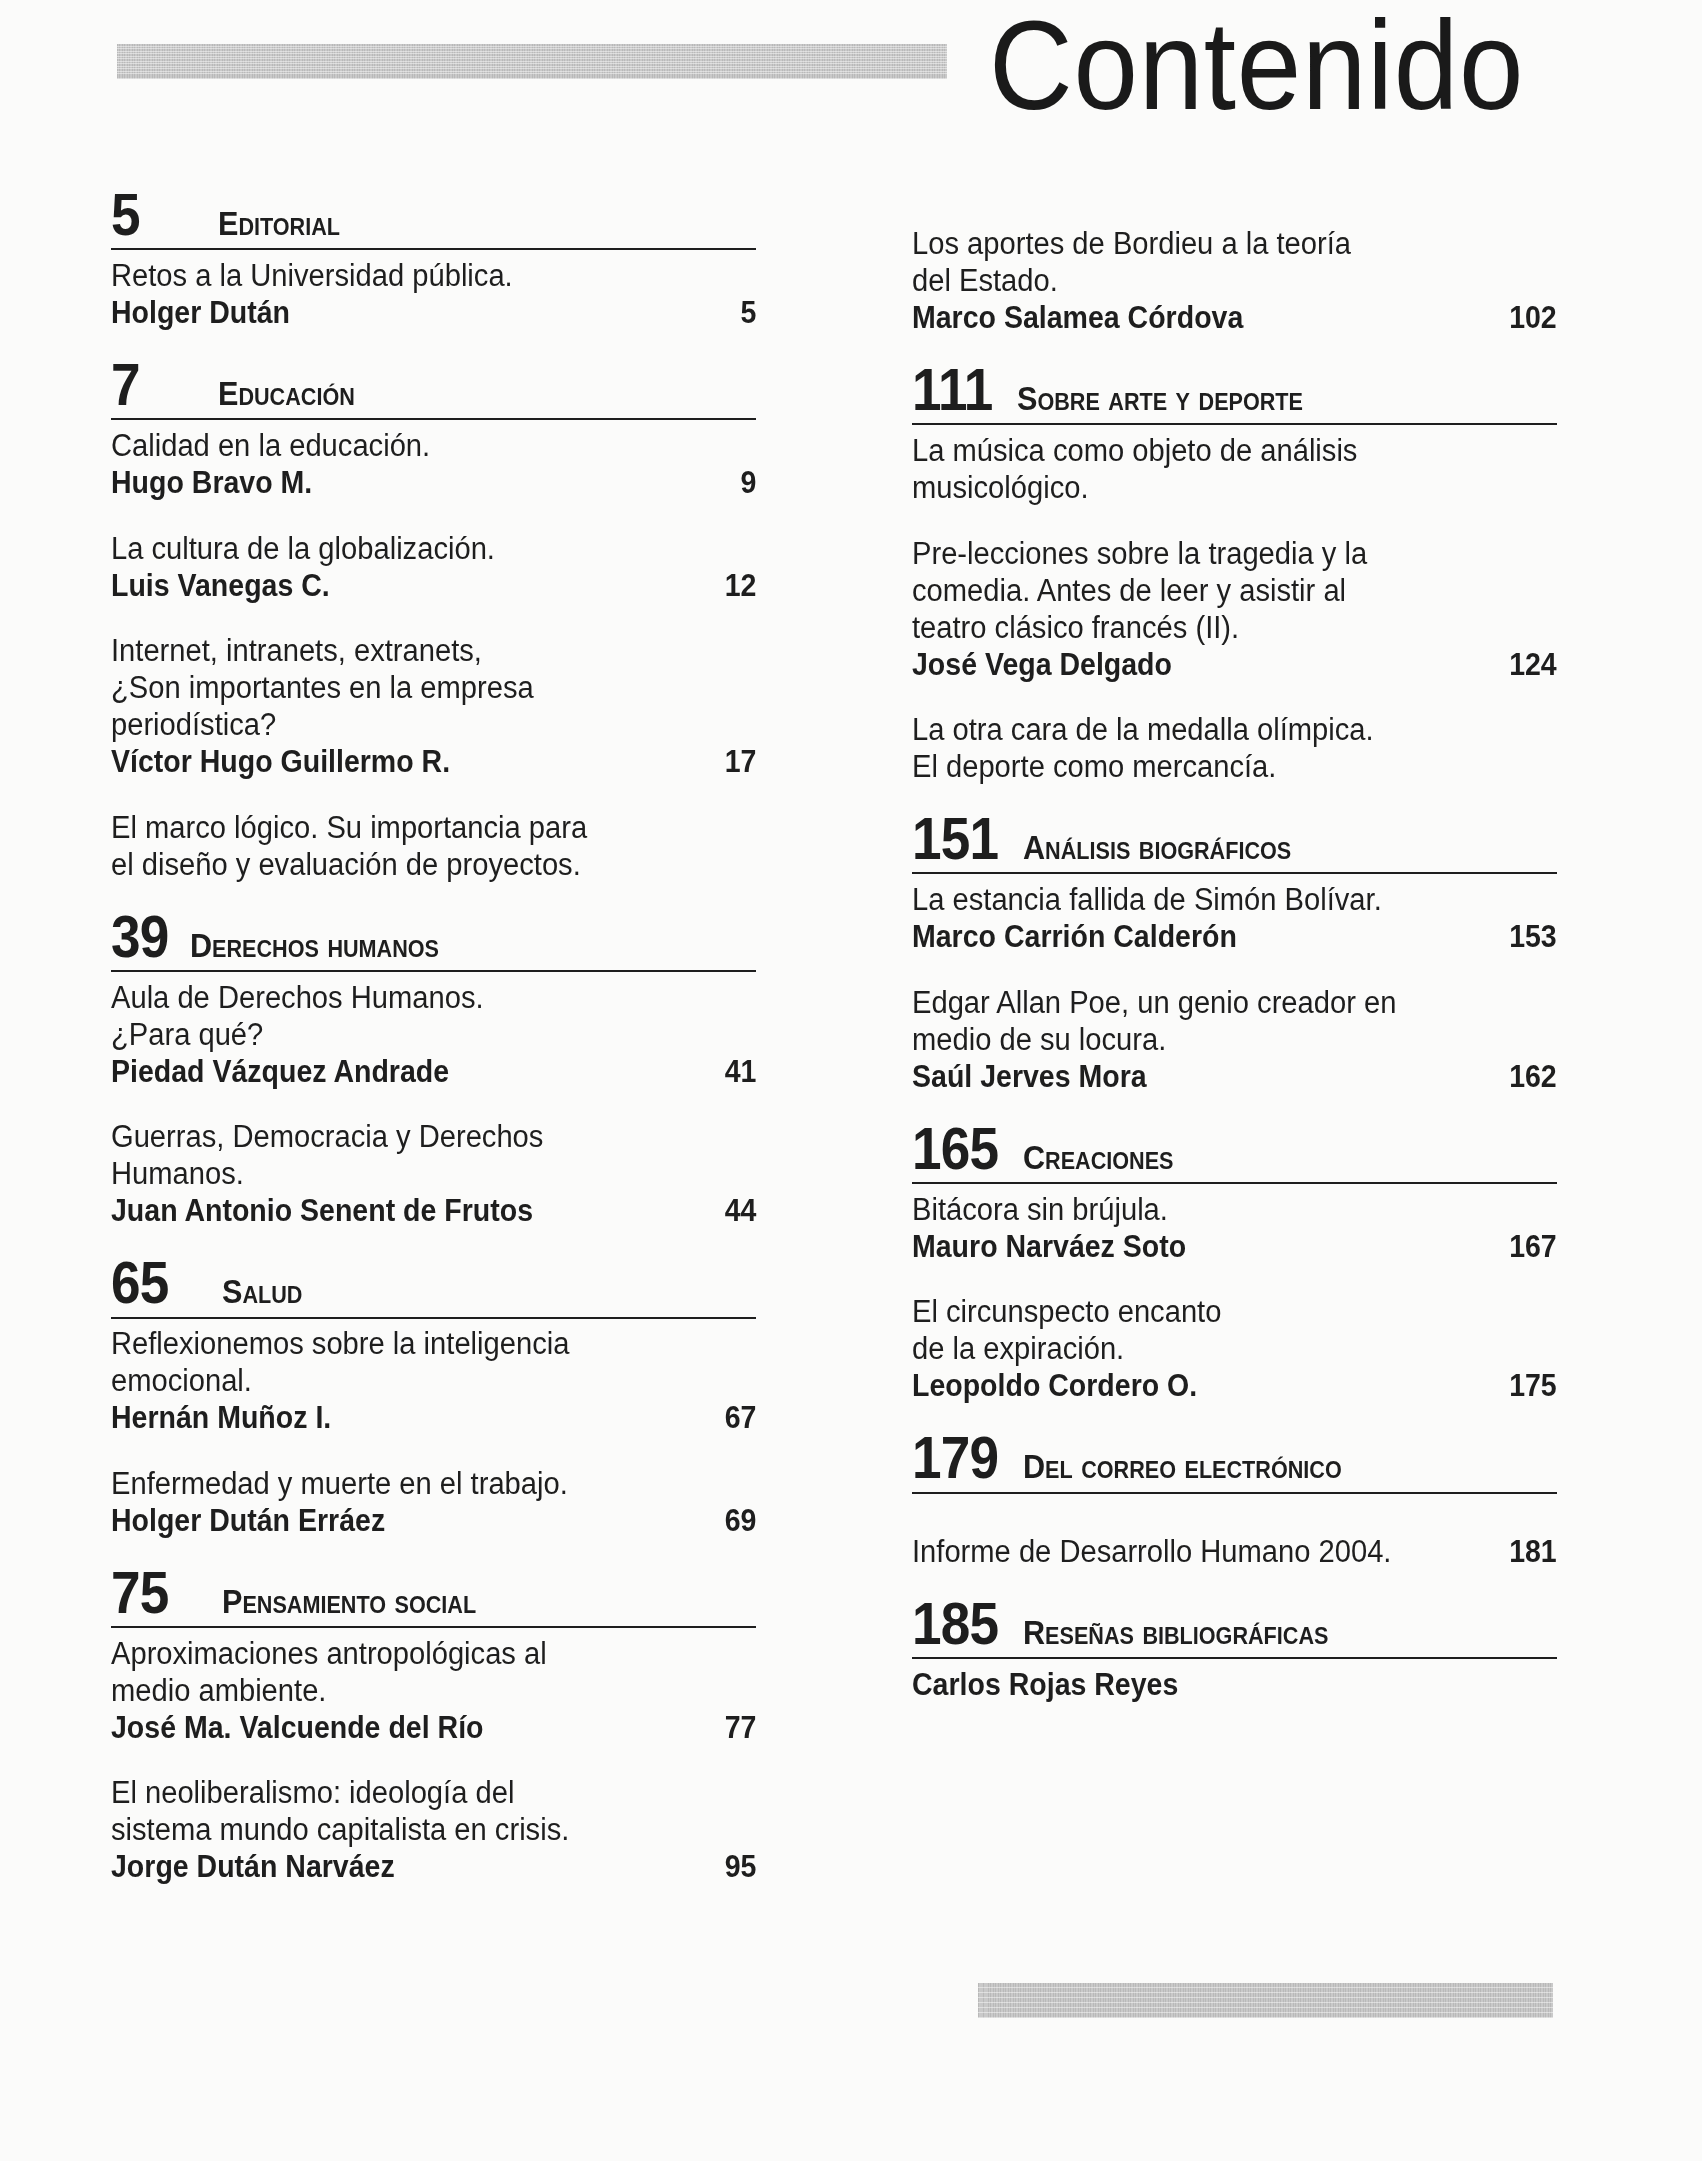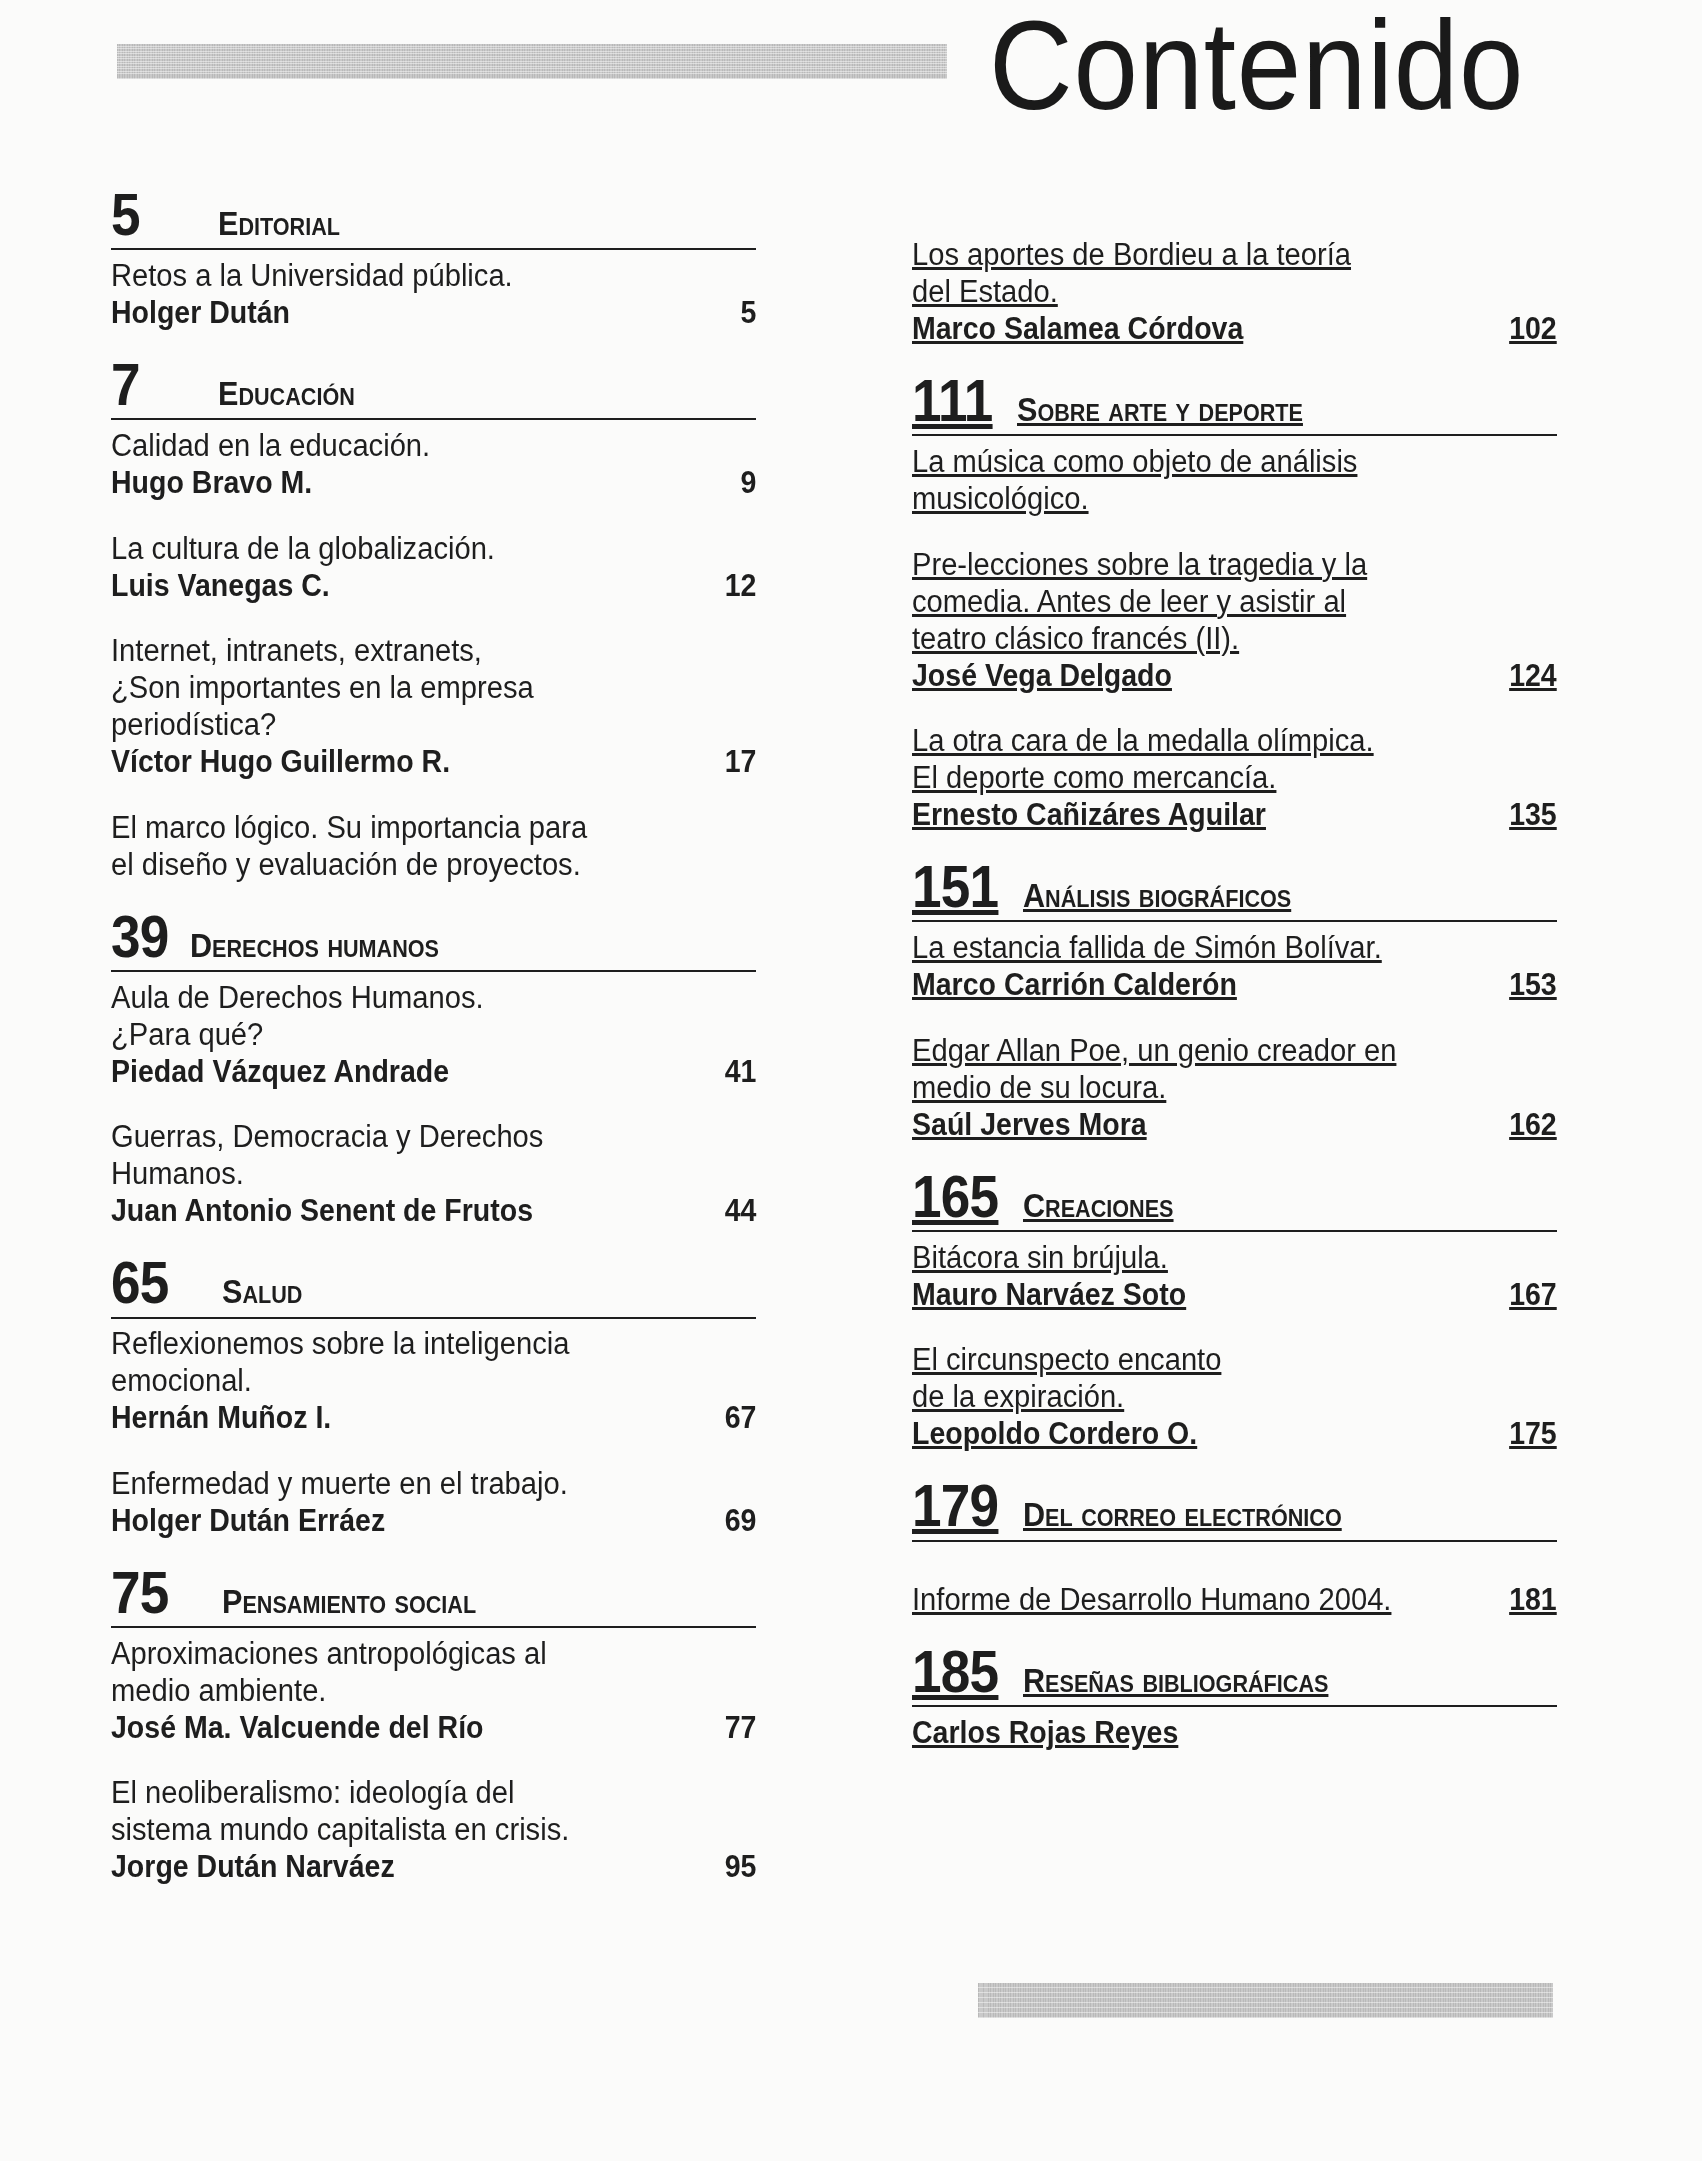--- a/index.html
+++ b/index.html
@@ -26,21 +26,21 @@
       font-size: 126px;
       font-weight: 400;
       letter-spacing: 0.8px;
       color: #1a1a1a;
       line-height: 1;
       transform: scaleX(0.92);
       transform-origin: left top;
     }
     .col { position: absolute; width: 645px; }
     .col-left { left: 111px; top: 186px; }
-    .col-right { left: 912px; top: 236px; text-decoration: underline; }
+    .col-right { left: 912px; top: 225px; }
     .section { margin-bottom: 25px; }
     .sec-head {
       display: flex; align-items: baseline;
       border-bottom: 2.5px solid #1e1e1e;
       padding-bottom: 3.4px;
       margin-bottom: 6.7px;
     }
     .sec-num {
       font-size: 59px; font-weight: 700; line-height: 1;
       letter-spacing: -0.8px;
@@ -230,24 +230,20 @@
 comedia. Antes de leer y asistir al
 teatro clásico francés (II).</div>
       <div class="author-row">
           <span class="author">José Vega Delgado</span>
           <span class="page">124</span>
         </div>
     </div>
     <div class="entry">
       <div class="art-title">La otra cara de la medalla olímpica.
 El deporte como mercancía.</div>
-      <div class="author-row">
-          <span class="author">Ernesto Cañizáres Aguilar</span>
-          <span class="page">135</span>
-        </div>
     </div>
   </div>
 
   <div class="section">
     <div class="sec-head">
       <span class="sec-num">151</span>
       <span class="sec-title gap-narrow">Análisis biográficos</span>
     </div>
     <div class="entry">
       <div class="art-title">La estancia fallida de Simón Bolívar.</div>

